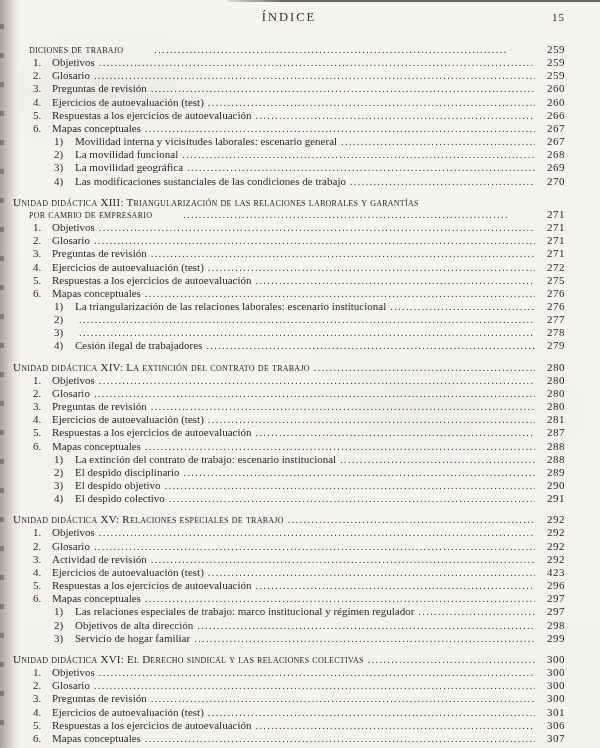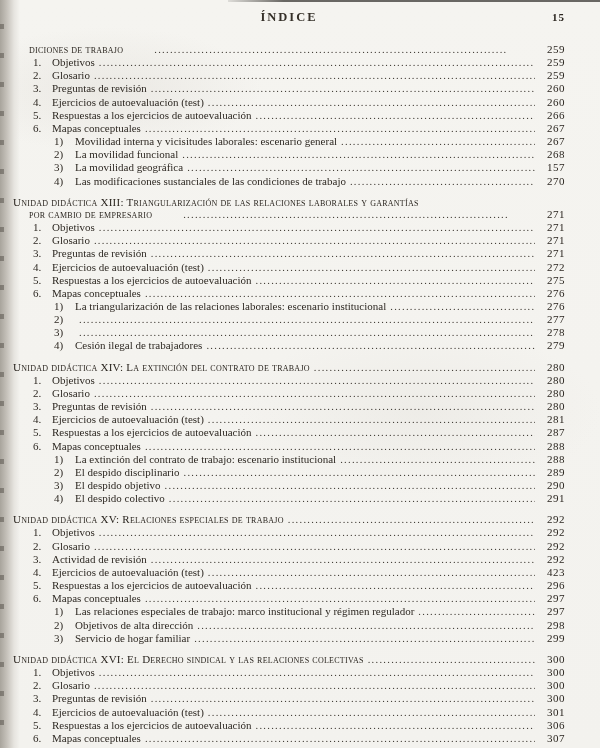--- a/index.html
+++ b/index.html
@@ -33,21 +33,20 @@
     position: absolute; top: 0; left: 228px; right: 0; height: 2px;
     background: linear-gradient(to right, rgba(90,88,84,.15), rgba(70,68,64,.8) 15%, rgba(70,68,64,.8));
   }
   .content {
     position: absolute; top: 10px; left: 13px; right: 35px;
   }
   .hdr {
     display: flex; align-items: baseline;
     margin-bottom: 17px;
     height: 16px;
-    font-weight: bold;
   }
   .hdr .title {
     flex: 1; text-align: center;
     font-size: 12.5px; letter-spacing: 2px;
     padding-left: 60px;
     color: #353029;
   }
   .hdr .folio {
     width: 60px; text-align: right;
     font-size: 11px; letter-spacing: 1px;
@@ -142,21 +141,21 @@
           <div class="row sub">
             <span class="num">2)</span>
             <span class="txt">La movilidad funcional</span>
             <span class="leader"></span>
             <span class="pg">268</span>
           </div>
           <div class="row sub">
             <span class="num">3)</span>
             <span class="txt">La movilidad geográfica</span>
             <span class="leader"></span>
-            <span class="pg">157</span>
+            <span class="pg">269</span>
           </div>
           <div class="row sub">
             <span class="num">4)</span>
             <span class="txt">Las modificaciones sustanciales de las condiciones de trabajo</span>
             <span class="leader"></span>
             <span class="pg">270</span>
           </div>
         </div>
         <div class="section">
           <div class="row heading">

